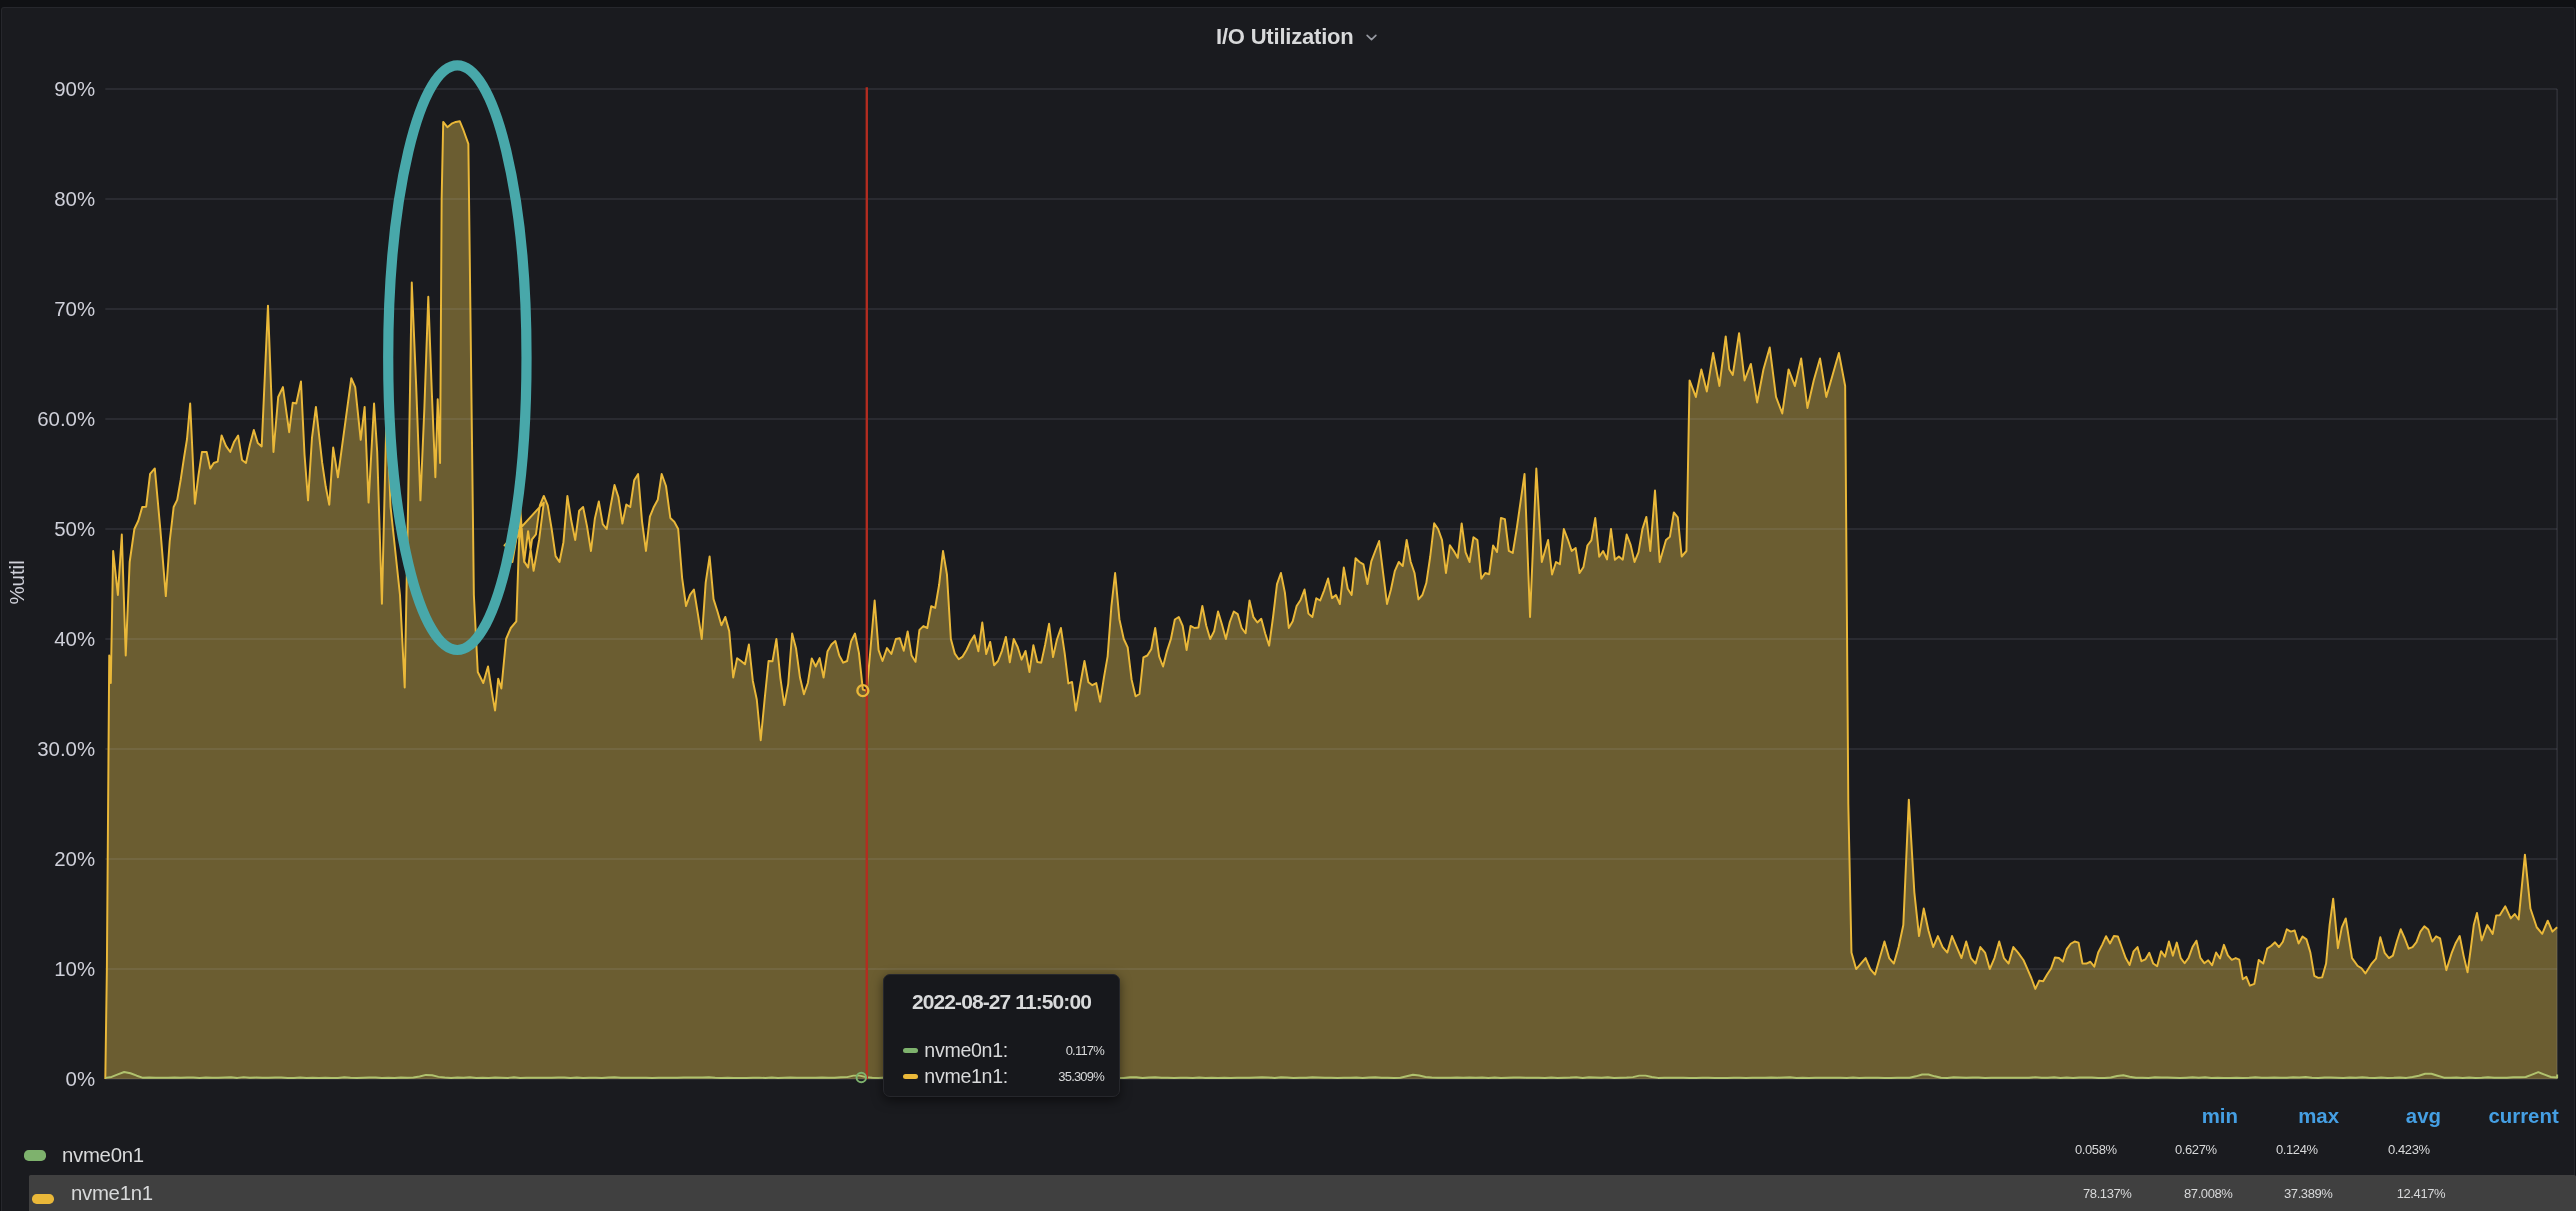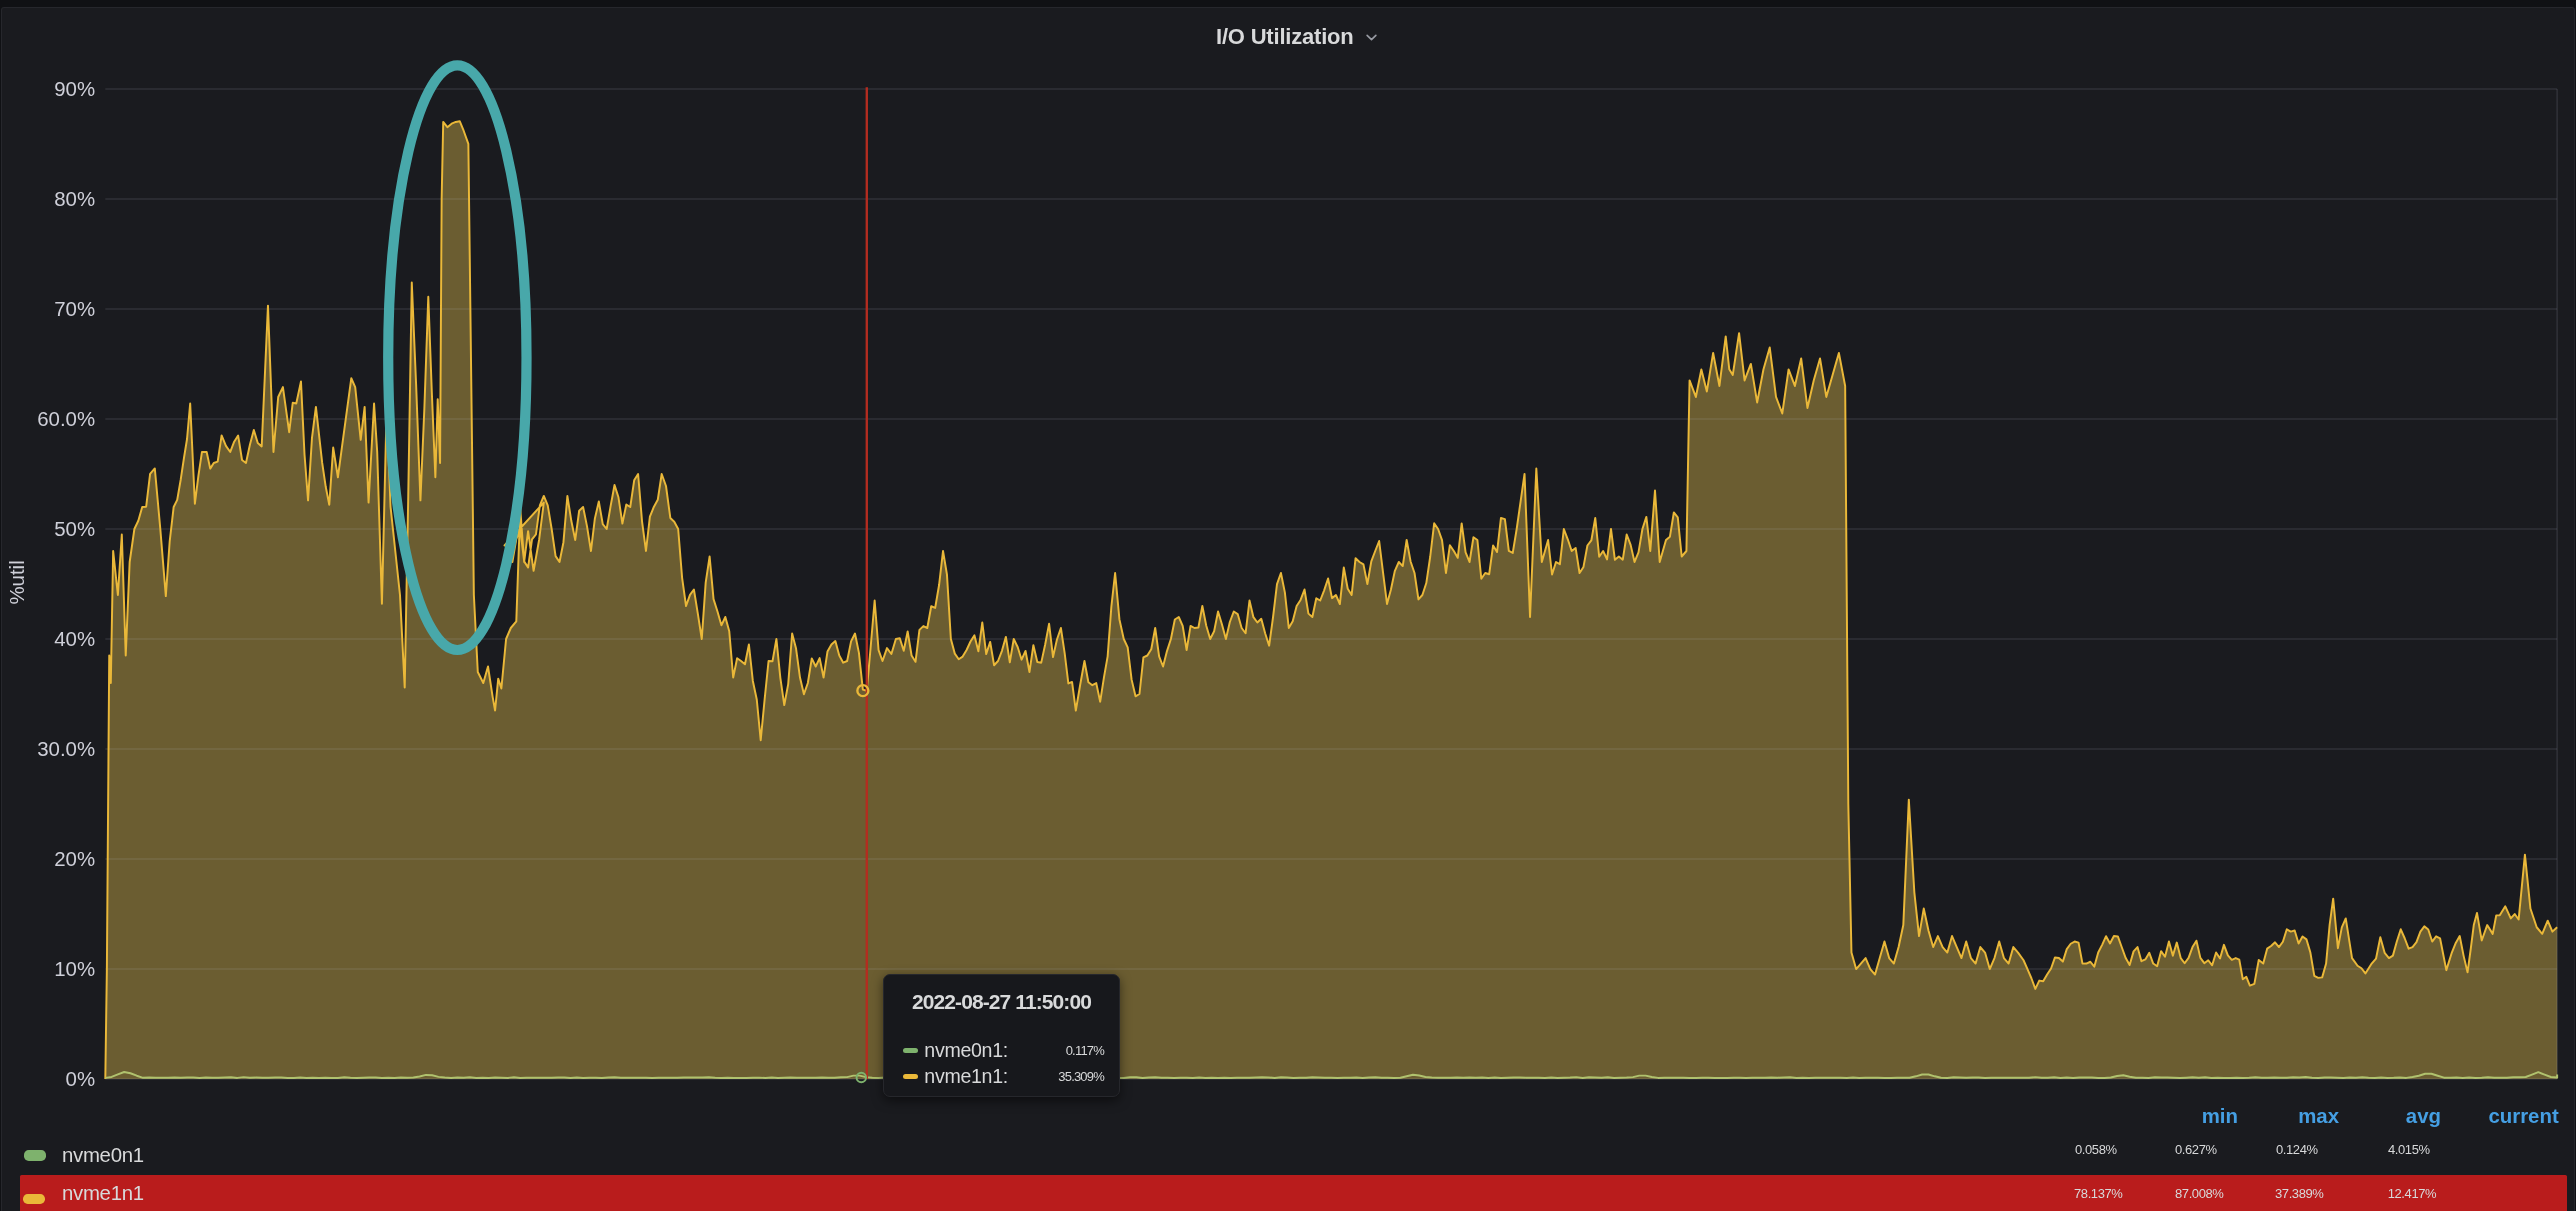--- a/index.html
+++ b/index.html
@@ -16,21 +16,21 @@
 box-shadow:0 3.1px 11px rgba(0,0,0,0.5);z-index:5}
 .tt-title{margin-top:15px;text-align:center;font-size:21px;font-weight:bold;letter-spacing:-0.9px}
 .tt-row{display:flex;align-items:center;margin:16px 15px 0 19px;font-size:19.6px;height:20.4px;
 letter-spacing:-0.3px}
 .tt-row .mk{width:15px;height:5.5px;border-radius:2.8px;margin-right:6.3px;flex:none}
 .tt-row+.tt-row{margin-top:5.5px}
 .tt-row .val{margin-left:auto;font-weight:normal;font-size:13px;letter-spacing:-0.8px}
 .legend{position:absolute;left:0;top:1096px;width:2576px;height:116px;font-size:20.4px;
 color:#D8D9DA}
 .lrow{position:absolute;left:0;width:2576px;height:38px}
-.hl{background:#b91c1c;left:20px;width:2547px;border-radius:1.6px}
+.hl{background:#404040;left:29px;width:2547px;border-radius:1.6px}
 .mk2{position:absolute;left:23.6px;top:13.4px;width:22px;height:10.2px;border-radius:4.7px}
 .sname{position:absolute;left:62px;top:7px;letter-spacing:-0.3px}
 .cell{position:absolute;top:4.7px;width:173px;text-align:left;font-size:13px;letter-spacing:-0.4px}
 .hcell{position:absolute;top:9.4px;width:173px;text-align:right;color:#459FE3;
 font-weight:bold;font-size:20.4px}
 .c1{right:328px}.c2{right:228px}.c3{right:127px}.c4{right:15px}
 .hcell.c1{right:338px}.hcell.c2{right:237px}.hcell.c3{right:135px}.hcell.c4{right:17.3px}
 .hl .mk2{left:3.1px}.hl .sname{left:42px}
 .hl .c1{right:320px}.hl .c2{right:219px}.hl .c3{right:119px}.hl .c4{right:6.3px}
 .hl .cell{top:11px}.hl .mk2{top:19px}
@@ -87,21 +87,21 @@
       <div class="hcell c2">max</div>
     <div class="hcell c3">avg</div>
       <div class="hcell c4">current</div>
   </div>
   <div class="lrow" style="top:41px">
     <span class="mk2" style="background:#7EB26D"></span>
       <span class="sname">nvme0n1</span>
     <div class="cell c1">0.058%</div>
       <div class="cell c2">0.627%</div>
     <div class="cell c3">0.124%</div>
-      <div class="cell c4">4.015%</div>
+      <div class="cell c4">0.423%</div>
   </div>
   <div class="lrow hl" style="top:79px;height:37px">
     <span class="mk2" style="background:#EAB839"></span>
       <span class="sname">nvme1n1</span>
     <div class="cell c1">78.137%</div>
       <div class="cell c2">87.008%</div>
     <div class="cell c3">37.389%</div>
       <div class="cell c4">12.417%</div>
   </div>
 </div>

